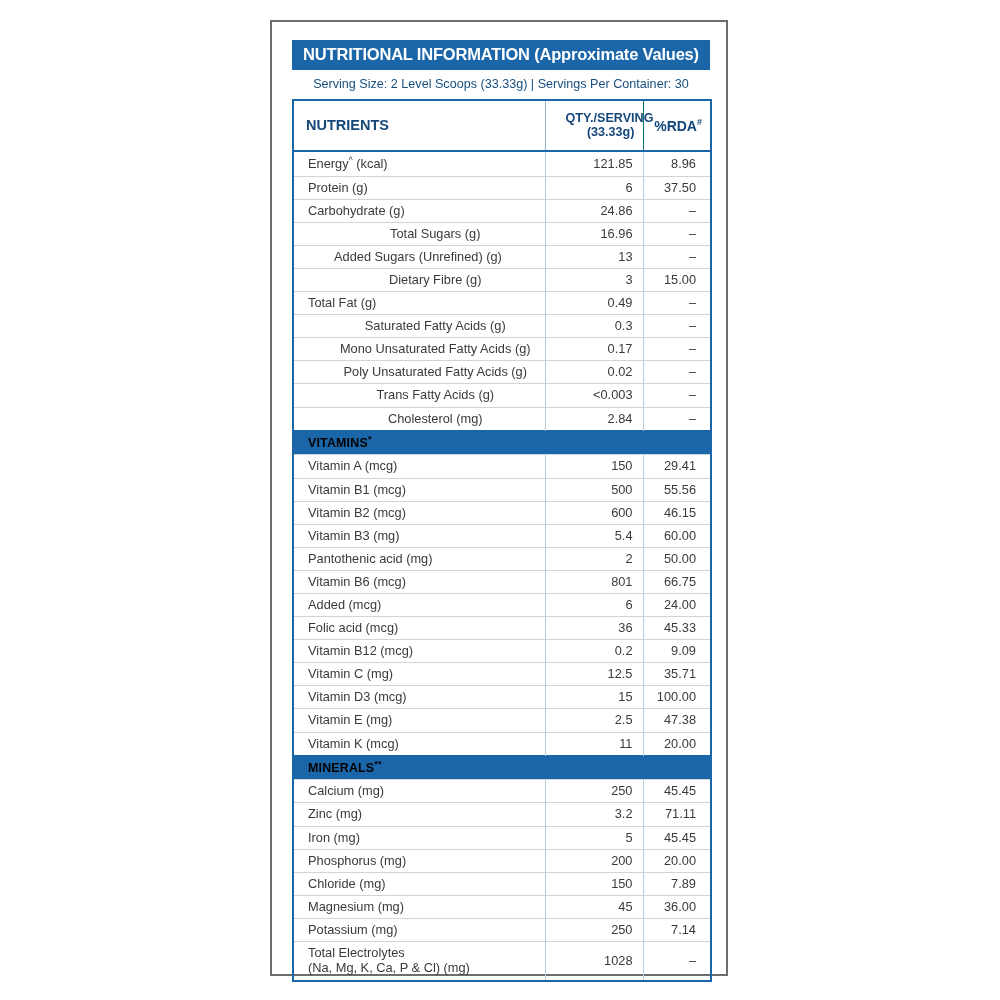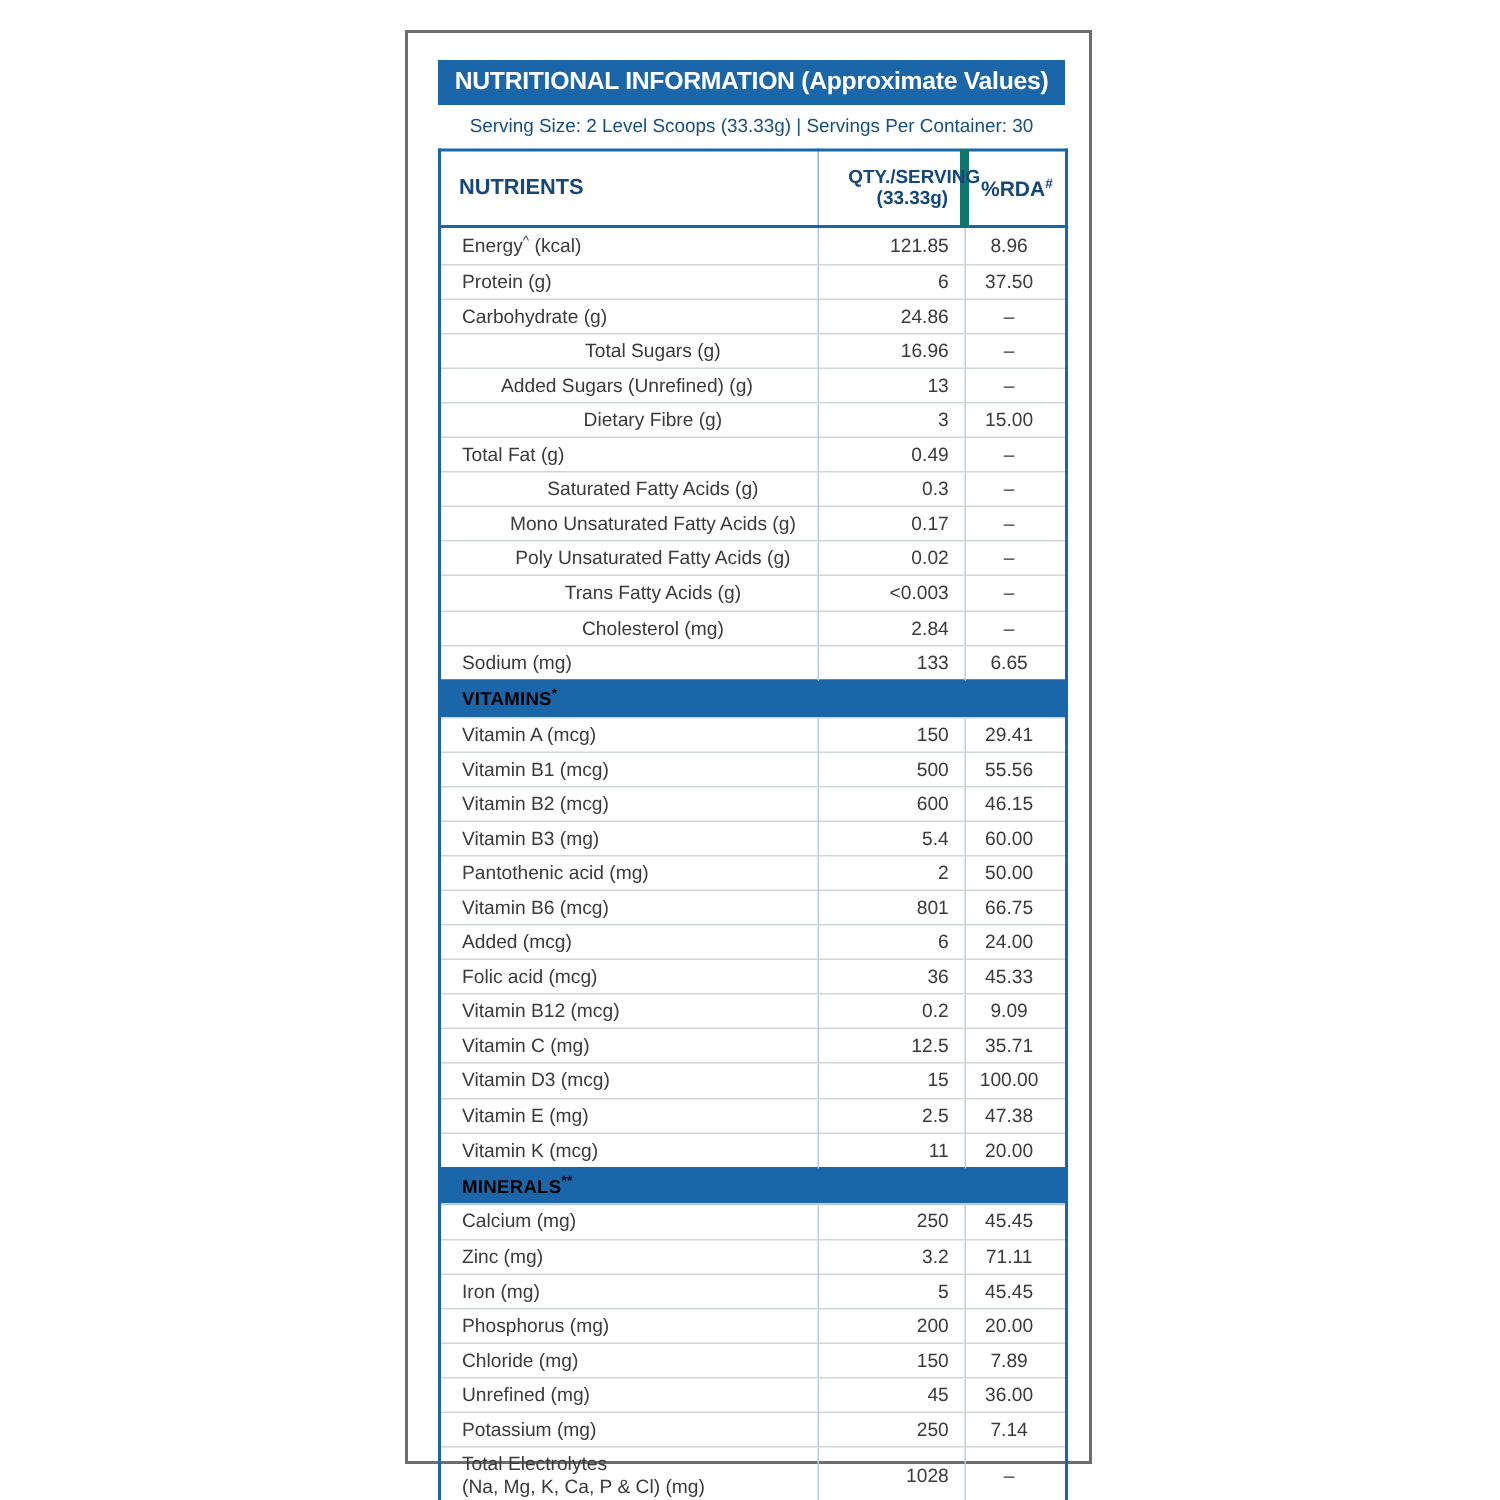--- a/index.html
+++ b/index.html
@@ -63,37 +63,37 @@
     color: #14477a;
     font-weight: bold;
     font-size: 14px;
     padding: 10px 8px 11px 8px;
     vertical-align: middle;
     border-bottom: 2px solid #1b66a8;
     line-height: 1.12;
   }
   th.th-name { text-align: left; padding-left: 12px; font-size: 14.5px; }
   th.th-qty  { text-align: right; border-left: 1px solid #8fb6d4; font-size: 12.6px; padding-left: 20px; }
-  th.th-rda  { text-align: left; border-left: 6px solid #0f766e; font-size: 14px; margin-left: 13px; }
+  th.th-rda  { text-align: right; border-left: 1px solid #0f766e; font-size: 14px; margin-left: 13px; }
   th .sup { font-size: 9px; vertical-align: super; }
 
   tbody td {
     font-size: 12.8px;
     color: #3a3a3a;
     padding: 3px 6px 4px 6px;
     border-top: 1px solid #cfd6da;
     line-height: 1.18;
     vertical-align: middle;
   }
   tbody tr:first-child td { border-top: none; }
   td.name { text-align: left; padding-left: 14px; }
   td.name.i1 { padding-left: 38px; text-align: center; }
   td.name.i2 { padding-left: 40px; }
   td.qty { text-align: right; border-left: 1px solid #b8cde0; padding-right: 10px; }
-  td.rda { text-align: center; border-left: 1px solid #b8cde0; padding-right: 14px; }
+  td.rda { text-align: right; border-left: 1px solid #b8cde0; padding-right: 14px; }
   td .sup { font-size: 9px; vertical-align: super; }
 
   
   tr.section td {
     background: #1b66a8;
     color: #000000;
     font-weight: bold;
     font-size: 12.4px;
     letter-spacing: 0.2px;
     padding: 3px 6px 4px 14px;
@@ -187,25 +187,20 @@
             <tr>
               <td class="name i1"><span>Trans Fatty Acids (g)</span></td>
               <td class="qty">&lt;0.003</td>
               <td class="rda">–</td>
             </tr>
             <tr>
               <td class="name i1"><span>Cholesterol (mg)</span></td>
               <td class="qty">2.84</td>
               <td class="rda">–</td>
             </tr>
-            <tr>
-              <td class="name"><span>Sodium (mg)</span></td>
-              <td class="qty">133</td>
-              <td class="rda">6.65</td>
-            </tr>
             <tr class="section">
               <td colspan="3">VITAMINS<span class="sup">*</span></td>
             </tr>
             <tr>
               <td class="name"><span>Vitamin A (mcg)</span></td>
               <td class="qty">150</td>
               <td class="rda">29.41</td>
             </tr>
             <tr>
               <td class="name"><span>Vitamin B1 (mcg)</span></td>
@@ -289,21 +284,21 @@
               <td class="name"><span>Phosphorus (mg)</span></td>
               <td class="qty">200</td>
               <td class="rda">20.00</td>
             </tr>
             <tr>
               <td class="name"><span>Chloride (mg)</span></td>
               <td class="qty">150</td>
               <td class="rda">7.89</td>
             </tr>
             <tr>
-              <td class="name"><span>Unrefined (mg)</span></td>
+              <td class="name"><span>Magnesium (mg)</span></td>
               <td class="qty">45</td>
               <td class="rda">36.00</td>
             </tr>
             <tr>
               <td class="name"><span>Potassium (mg)</span></td>
               <td class="qty">250</td>
               <td class="rda">7.14</td>
             </tr>
             <tr>
               <td class="name two-line"><span>Total Electrolytes</span><br><span>(Na, Mg, K, Ca, P &amp; Cl) (mg)</span></td>

